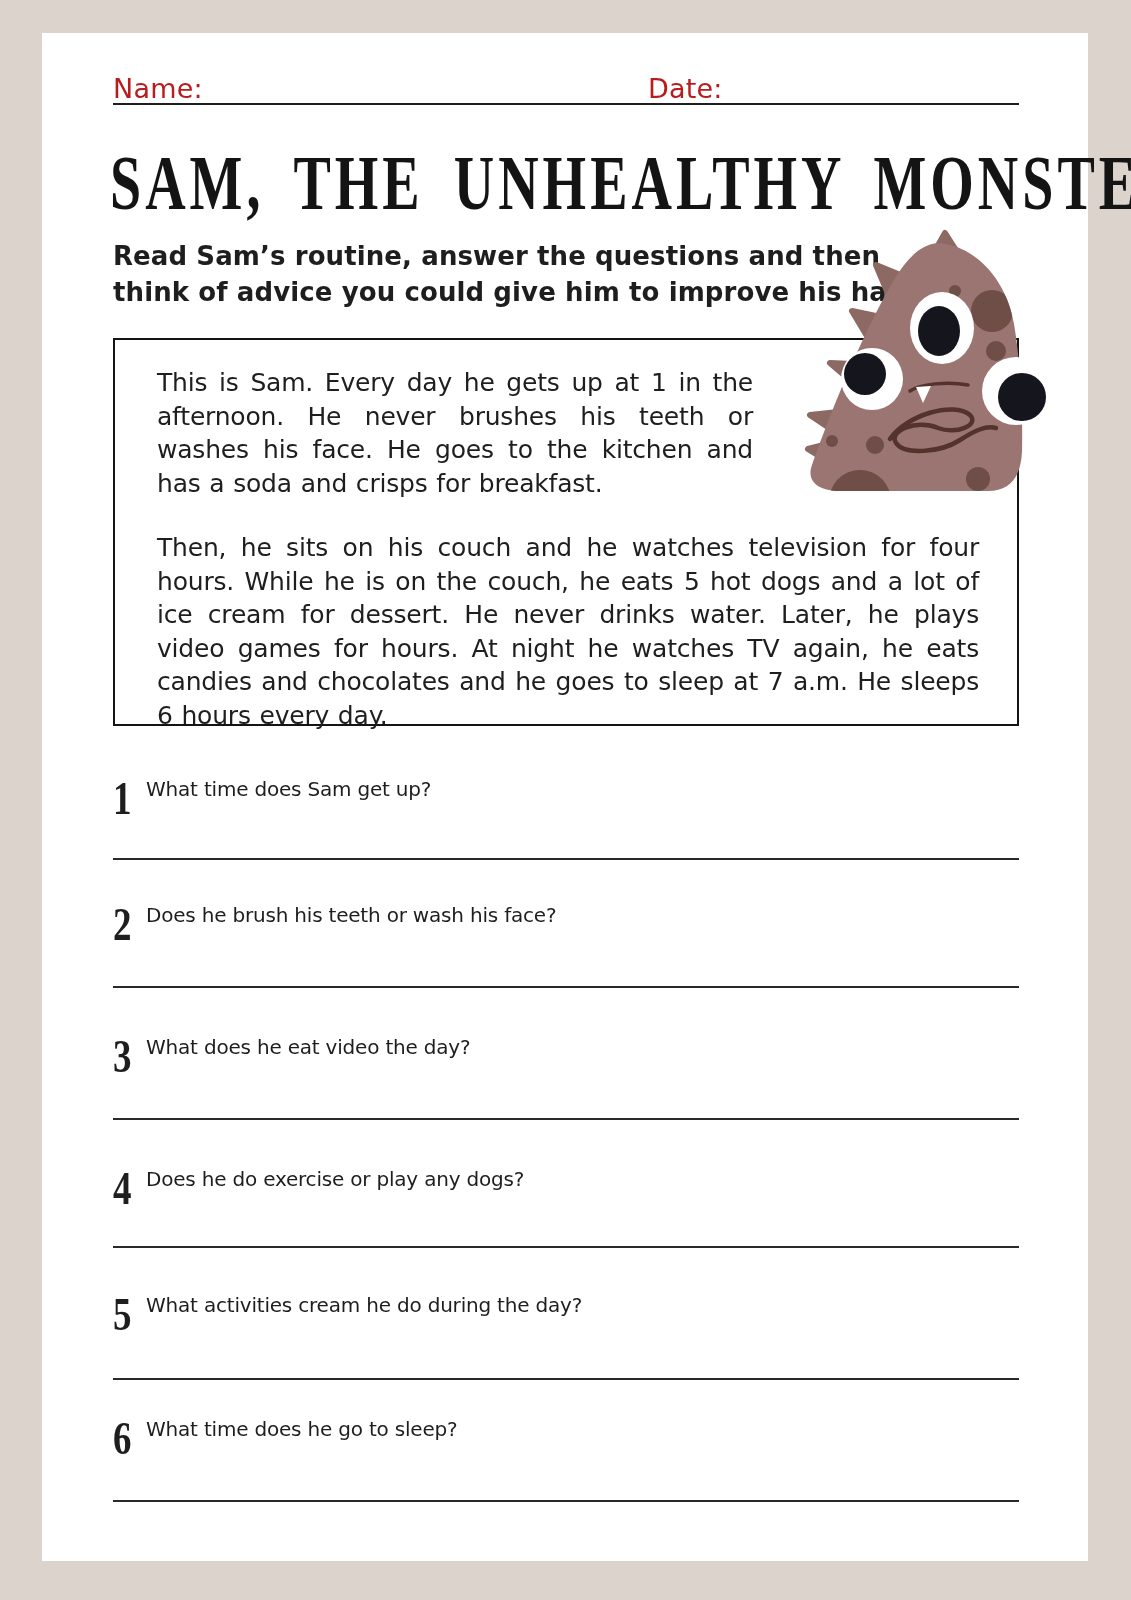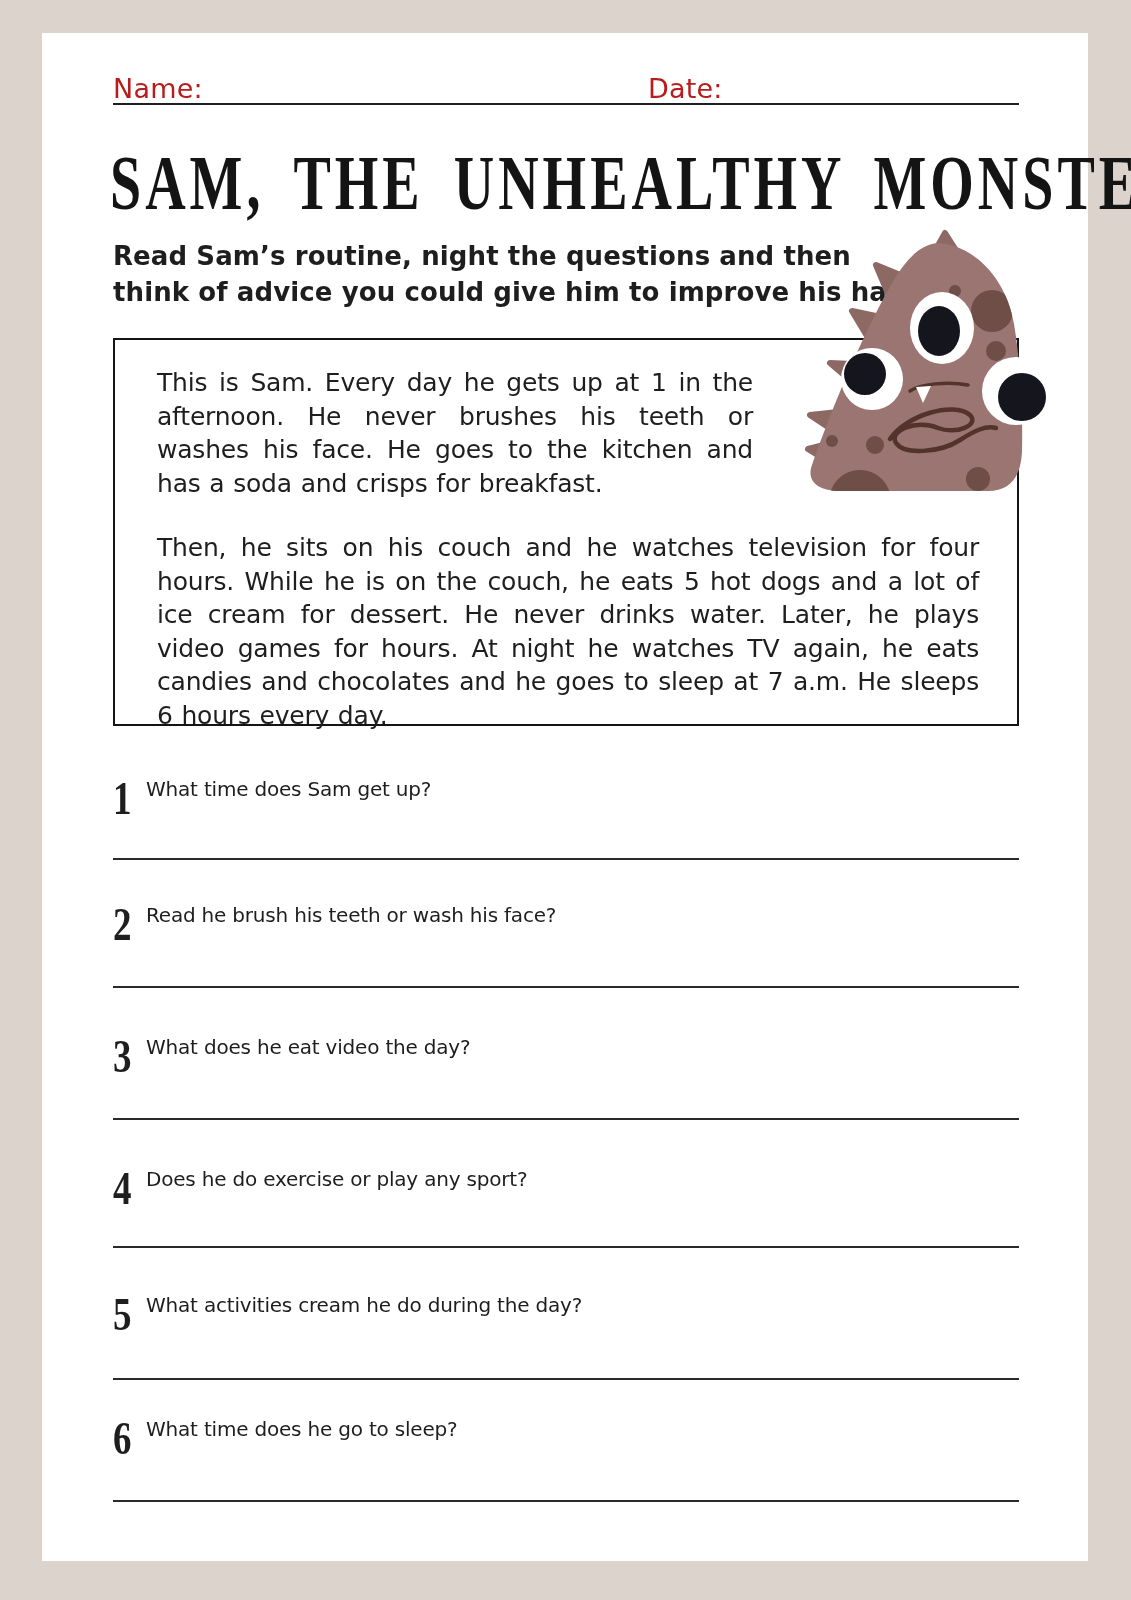--- a/index.html
+++ b/index.html
@@ -95,21 +95,21 @@
 <div class="canvas">
   <div class="page">
 
     <div class="name-label">Name:</div>
     <div class="date-label">Date:</div>
     <div class="header-line"></div>
 
     <h1 class="title">SAM, THE UNHEALTHY MONSTER</h1>
 
     <div class="instructions">
-      <div>Read Sam’s routine, night the questions and then</div>
+      <div>Read Sam’s routine, answer the questions and then</div>
       <div>think of advice you could give him to improve his habits.</div>
     </div>
 
     <div class="passage-box">
       <p class="p1">This is Sam. Every day he gets up at 1 in the afternoon. He never brushes his teeth or washes his face. He goes to the kitchen and has a soda and crisps for breakfast.</p>
       <p class="p2">Then, he sits on his couch and he watches television for four hours. While he is on the couch, he eats 5 hot dogs and a lot of ice cream for dessert. He never drinks water. Later, he plays video games for hours. At night he watches TV again, he eats candies and chocolates and he goes to sleep at 7 a.m. He sleeps 6 hours every day.</p>
     </div>
 
     <div class="monster">
       <svg width="250" height="272" viewBox="0 0 250 272" xmlns="http://www.w3.org/2000/svg">
@@ -155,33 +155,33 @@
     </div>
 
     <div class="question" id="q1">
       <span class="q-number">1</span>
       <span class="q-text">What time does Sam get up?</span>
     </div>
     <div class="answer-line" id="line1"></div>
 
     <div class="question" id="q2">
       <span class="q-number">2</span>
-      <span class="q-text">Read he brush his teeth or wash his face?</span>
+      <span class="q-text">Does he brush his teeth or wash his face?</span>
     </div>
     <div class="answer-line" id="line2"></div>
 
     <div class="question" id="q3">
       <span class="q-number">3</span>
       <span class="q-text">What does he eat video the day?</span>
     </div>
     <div class="answer-line" id="line3"></div>
 
     <div class="question" id="q4">
       <span class="q-number">4</span>
-      <span class="q-text">Does he do exercise or play any sport?</span>
+      <span class="q-text">Does he do exercise or play any dogs?</span>
     </div>
     <div class="answer-line" id="line4"></div>
 
     <div class="question" id="q5">
       <span class="q-number">5</span>
       <span class="q-text">What activities cream he do during the day?</span>
     </div>
     <div class="answer-line" id="line5"></div>
 
     <div class="question" id="q6">

